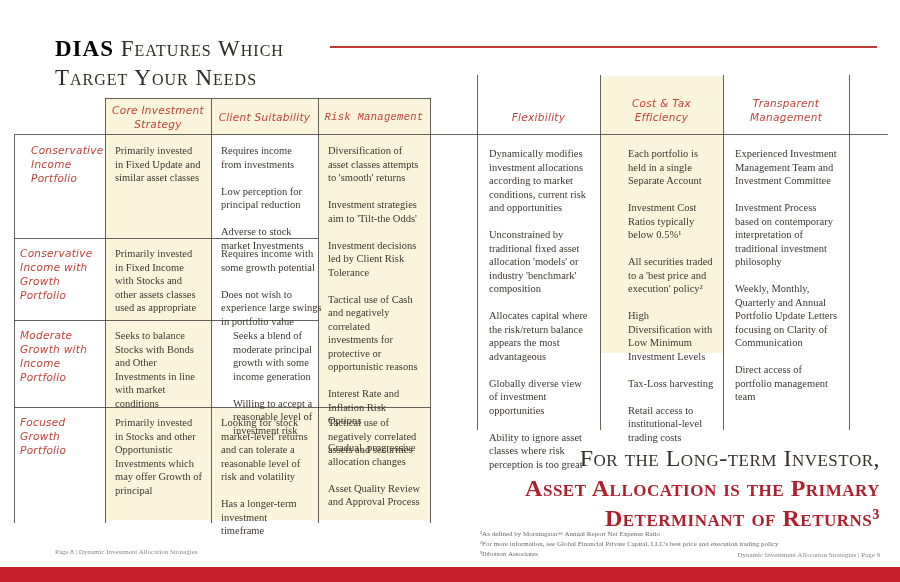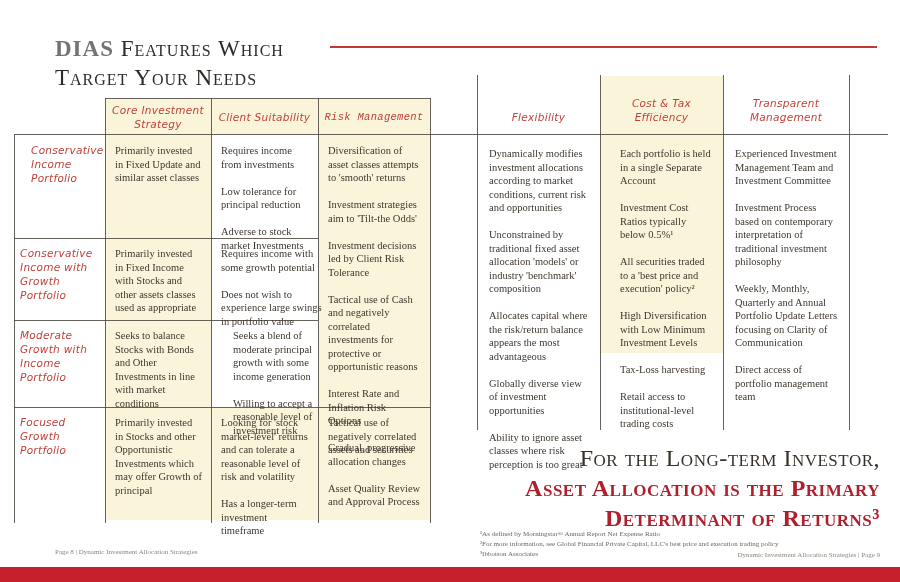--- a/index.html
+++ b/index.html
@@ -6,21 +6,21 @@
   .page{
     position:relative; width:900px; height:582px; background:#ffffff;
     font-family:"Liberation Serif","DejaVu Serif",serif; overflow:hidden;
   }
   
   .title{
     position:absolute; left:55px; top:34px;
     font-variant:small-caps; font-size:23px; line-height:29px;
     color:#2f2b26; letter-spacing:1px;
   }
-  .title .accent{ color:#737373; font-weight:bold; }
+  .title .accent{ color:#000000; font-weight:bold; }
   .title-rule{
     position:absolute; left:330px; top:46px; width:547px; height:2px;
     background:#c2392f;
   }
   
   .cream{ position:absolute; background:#faf4da; }
   .vline{ position:absolute; width:1px; background:rgba(75,70,62,.85); }
   .hline{ position:absolute; height:1px; background:rgba(75,70,62,.85); }
   .hand{
     font-family:"DejaVu Sans",sans-serif; font-style:italic;
@@ -105,21 +105,21 @@
   <div class="rowlab hand" style="left:14px;top:320px;width:91px;">Moderate Growth with Income Portfolio</div>
   <div class="rowlab hand" style="left:14px;top:407px;width:91px;">Focused Growth Portfolio</div>
 
   <div class="cell" style="left:105px;top:135px;width:106px;height:103px;">Primarily invested in Fixed Update and similar asset classes</div>
   <div class="cell" style="left:105px;top:238px;width:106px;height:82px;">Primarily invested in Fixed Income with Stocks and other assets classes used as appropriate</div>
   <div class="cell" style="left:105px;top:320px;width:106px;height:87px;">Seeks to balance Stocks with Bonds and Other Investments in line with market conditions</div>
   <div class="cell" style="left:105px;top:407px;width:106px;height:113px;">Primarily invested in Stocks and other Opportunistic Investments which may offer Growth of principal</div>
 
   <div class="cell" style="left:211px;top:135px;width:107px;height:103px;">Requires income from investments
 
-Low tolerance for principal reduction
+Low perception for principal reduction
 
 Adverse to stock market Investments</div>
   <div class="cell" style="left:211px;top:238px;width:130px;height:82px;">Requires income with some growth potential
 
 Does not wish to experience large swings in portfolio value</div>
   <div class="cell" style="left:211px;top:320px;width:107px;height:87px;margin-left:12px;">Seeks a blend of moderate principal growth with some income generation
 
 Willing to accept a reasonable level of investment risk</div>
   <div class="cell" style="left:211px;top:407px;width:107px;height:113px;">Looking for 'stock market-level' returns and can tolerate a reasonable level of  risk and volatility
 
@@ -142,21 +142,21 @@
 
   <div class="cell" style="left:477px;top:138px;width:123px;height:292px;padding-left:12px;">Dynamically modifies investment allocations according to market conditions, current risk and opportunities
 
 Unconstrained by traditional fixed asset allocation 'models' or industry 'benchmark' composition
 
 Allocates capital where the risk/return balance appears the most advantageous
 
 Globally diverse view of investment opportunities
 
 Ability to ignore asset classes where risk perception is too great</div>
-  <div class="cell" style="left:600px;top:138px;width:123px;height:292px;padding-left:20px;">Each portfolio is held in a single Separate Account
+  <div class="cell" style="left:600px;top:138px;width:123px;height:292px;padding-left:28px;">Each portfolio is held in a single Separate Account
 
 Investment Cost Ratios typically below 0.5%¹
 
 All securities traded to a 'best price and execution' policy²
 
 High Diversification with Low Minimum Investment Levels
 
 Tax-Loss harvesting
 
 Retail access to institutional-level trading costs</div>

